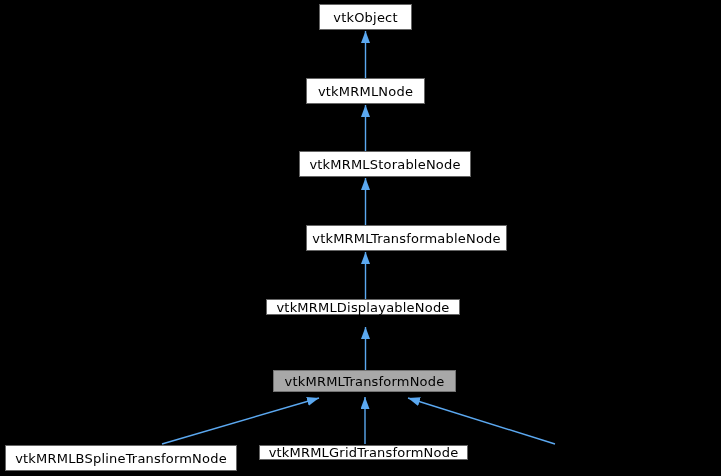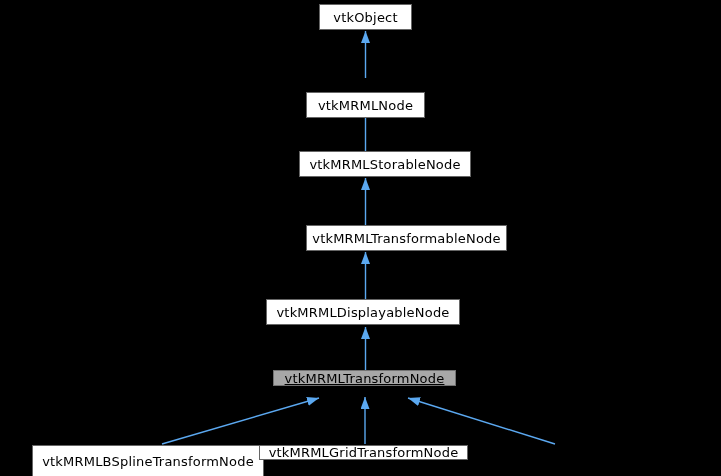--- a/index.html
+++ b/index.html
@@ -43,26 +43,26 @@
     white-space: nowrap;
     cursor: pointer;
   }
   .node.highlight {
     background: var(--highlight-fill, #a8a8a8);
     border-color: var(--highlight-border, #737373);
     cursor: default;
   }
   
   .n0 { left: 319px; top: 4px;   width: 93px;  height: 26px; }
-  .n1 { left: 306px; top: 92px;  width: 119px; height: 26px; text-align: center; }
+  .n1 { left: 306px; top: 78px;  width: 119px; height: 26px; text-align: center; }
   .n2 { left: 279px; top: 151px; width: 172px; height: 26px; margin-left: 20px; }
   .n3 { left: 262px; top: 225px; width: 201px; height: 26px; margin-left: 44px; }
-  .n4 { left: 266px; top: 299px; width: 194px; height: 26px; }
-  .n5 { left: 273px; top: 370px; width: 183px; height: 16px; text-decoration: underline; }
-  .n6 { left: 5px;   top: 445px; width: 232px; height: 32px; margin-left: 27px; }
+  .n4 { left: 266px; top: 299px; width: 194px; height: 16px; }
+  .n5 { left: 273px; top: 370px; width: 183px; height: 22px; }
+  .n6 { left: 5px;   top: 445px; width: 232px; height: 26px; }
   .n7 { left: 259px; top: 445px; width: 209px; height: 15px; }
   .n8 { left: 493px; top: 445px; width: 222px; height: 26px; }
 </style>
 </head>
 <body>
 
 <div class="canvas">
 
   <svg class="edges" width="721" height="476" viewBox="0 0 721 476">
     <defs>

